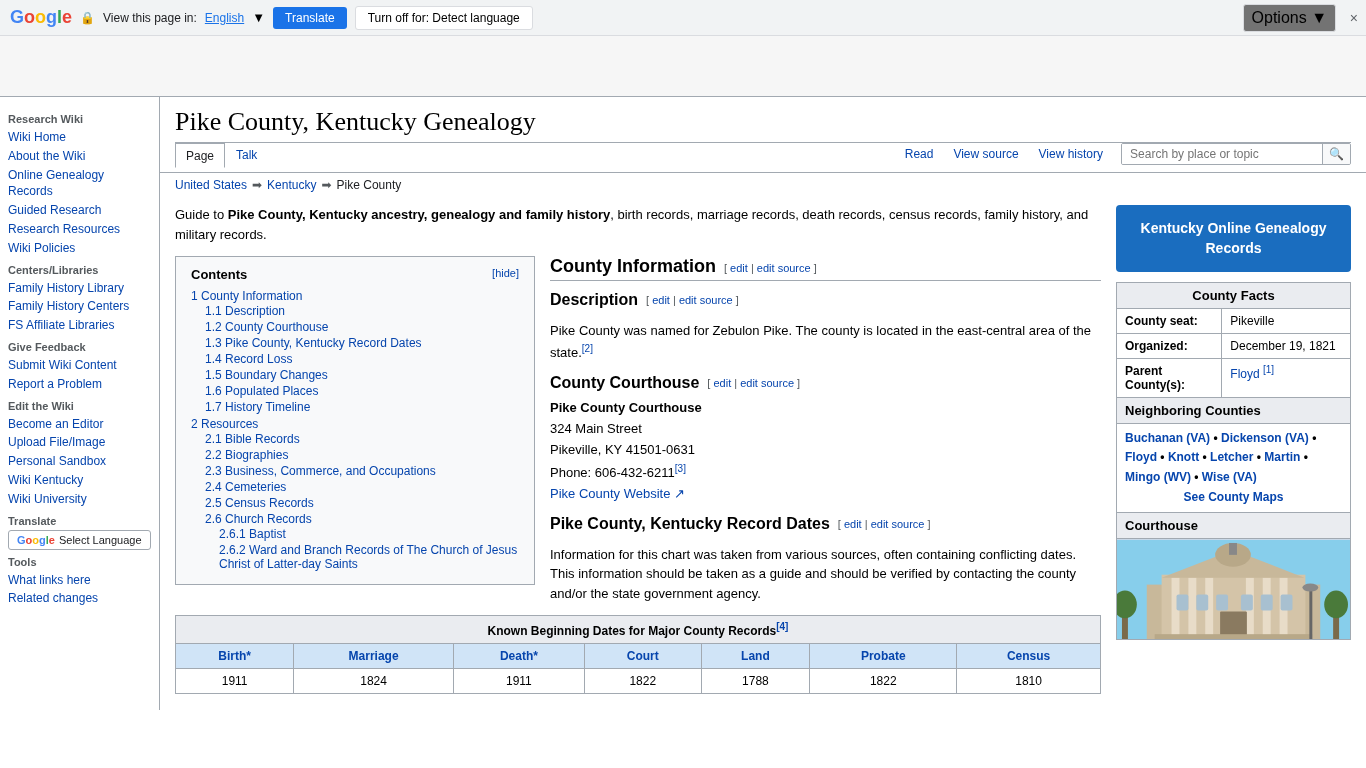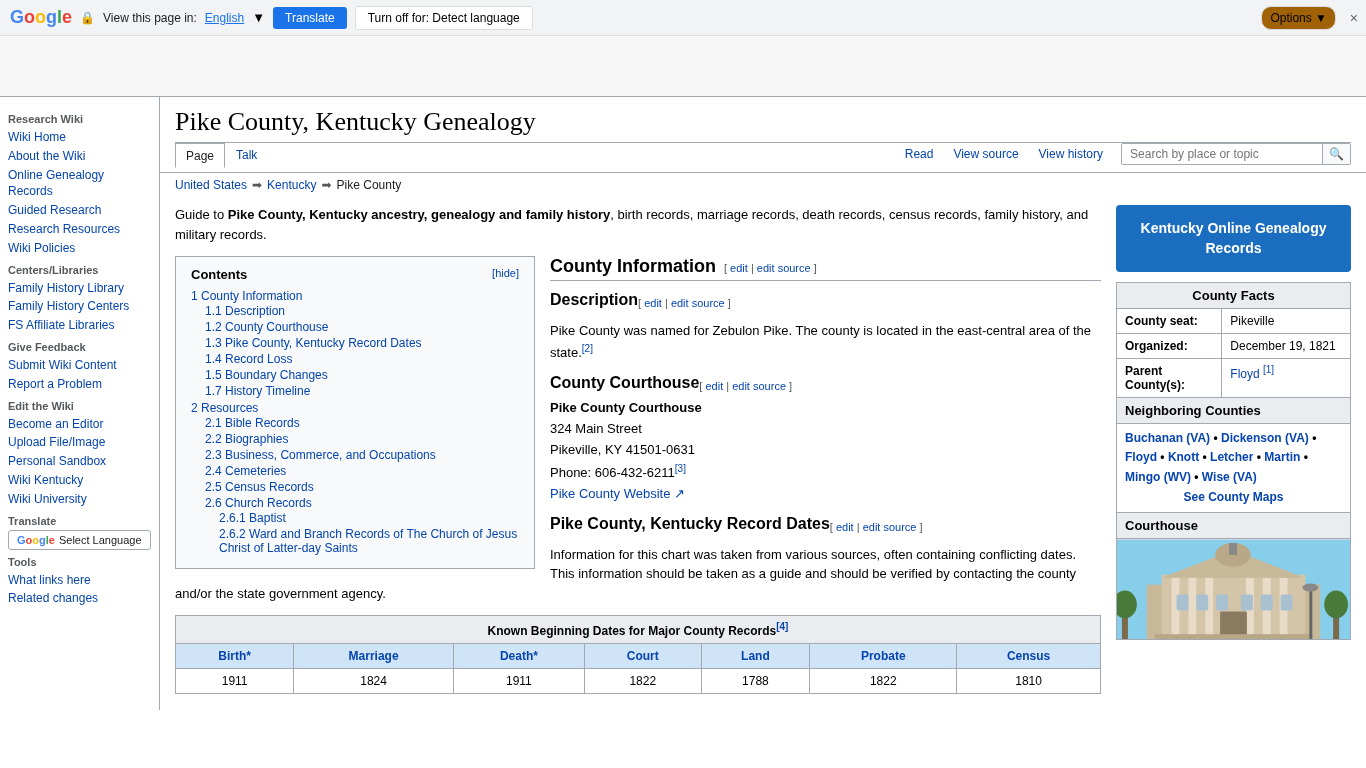--- a/index.html
+++ b/index.html
@@ -50,26 +50,26 @@
       color: #000000;
       border: 1px solid #dadce0;
       padding: 4px 12px;
       border-radius: 3px;
       cursor: pointer;
       font-size: 12px;
     }
     .options-btn {
       position: absolute;
       right: 30px;
-      background: #a16207;
+      background: #737373;
       border: 1px solid #dadce0;
       padding: 4px 8px;
-      border-radius: 10px;
-      cursor: pointer;
-      font-size: 12px;
+      border-radius: 3px;
+      cursor: pointer;
+      font-size: 16px;
     }
     .close-btn {
       position: absolute;
       right: 8px;
       background: none;
       border: none;
       cursor: pointer;
       font-size: 14px;
       color: #5f6368;
     }
@@ -300,21 +300,22 @@
       margin: 12px 0 6px 0;
       display: flex;
       align-items: baseline;
       gap: 8px;
     }
     .section-heading-2 {
       font-size: 16px;
       font-weight: bold;
       margin: 10px 0 5px 0;
       display: flex;
-      align-items: flex-end;
+      align-items: center;
+      gap: 8px;
     }
     .edit-links {
       font-size: 11px;
       color: #54595d;
       font-weight: normal;
     }
     .edit-links a { color: #0645ad; text-decoration: none; }
 
     .article-text {
       font-size: 13px;
@@ -538,20 +539,21 @@
               </div>
               <ul class="toc-list">
                 <li class="toc-item">
                   <a class="toc-link" href="#">1 County Information</a>
                   <ul class="toc-list toc-sub">
                     <li class="toc-item"><a class="toc-link" href="#">1.1 Description</a></li>
                     <li class="toc-item"><a class="toc-link" href="#">1.2 County Courthouse</a></li>
                     <li class="toc-item"><a class="toc-link" href="#">1.3 Pike County, Kentucky Record Dates</a></li>
                     <li class="toc-item"><a class="toc-link" href="#">1.4 Record Loss</a></li>
                     <li class="toc-item"><a class="toc-link" href="#">1.5 Boundary Changes</a></li>
+                    <li class="toc-item"><a class="toc-link" href="#">1.6 Populated Places</a></li>
                     <li class="toc-item"><a class="toc-link" href="#">1.7 History Timeline</a></li>
                   </ul>
                 </li>
                 <li class="toc-item">
                   <a class="toc-link" href="#">2 Resources</a>
                   <ul class="toc-list toc-sub">
                     <li class="toc-item"><a class="toc-link" href="#">2.1 Bible Records</a></li>
                     <li class="toc-item"><a class="toc-link" href="#">2.2 Biographies</a></li>
                     <li class="toc-item"><a class="toc-link" href="#">2.3 Business, Commerce, and Occupations</a></li>
                     <li class="toc-item"><a class="toc-link" href="#">2.4 Cemeteries</a></li>

